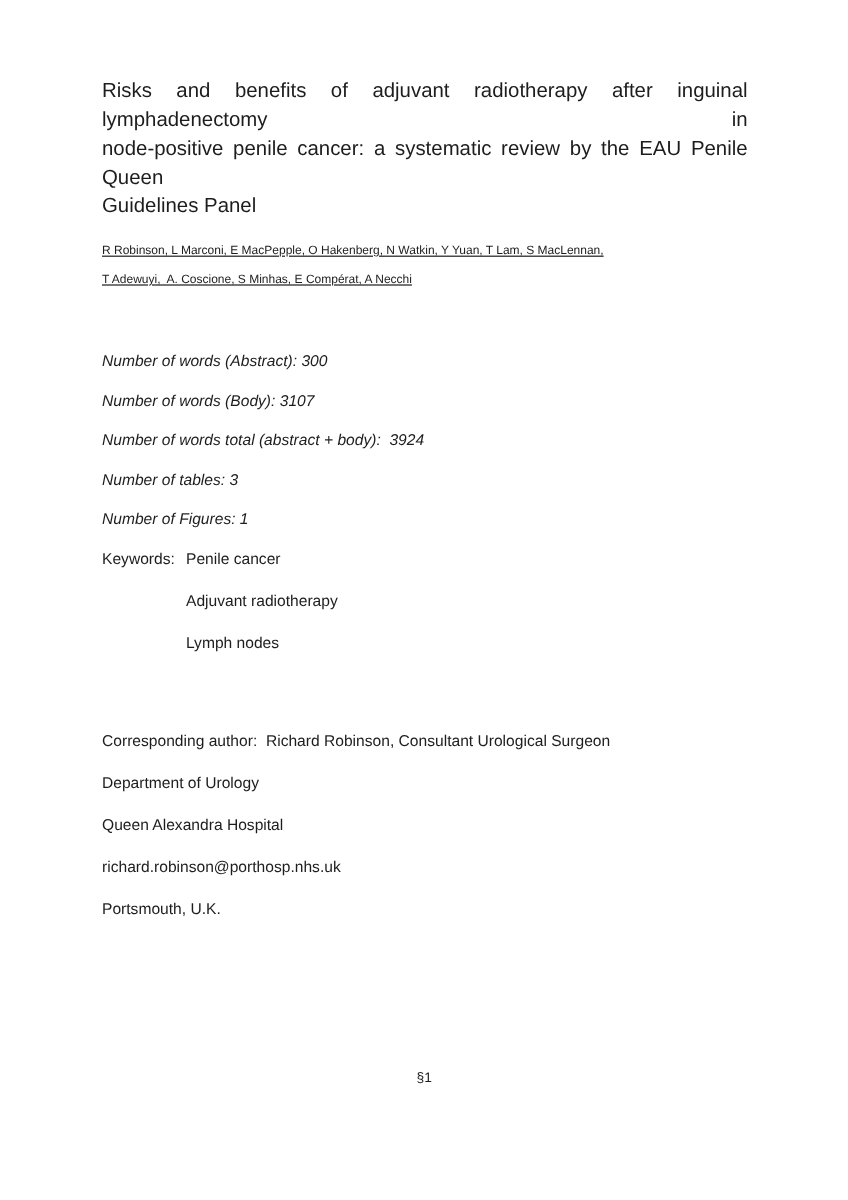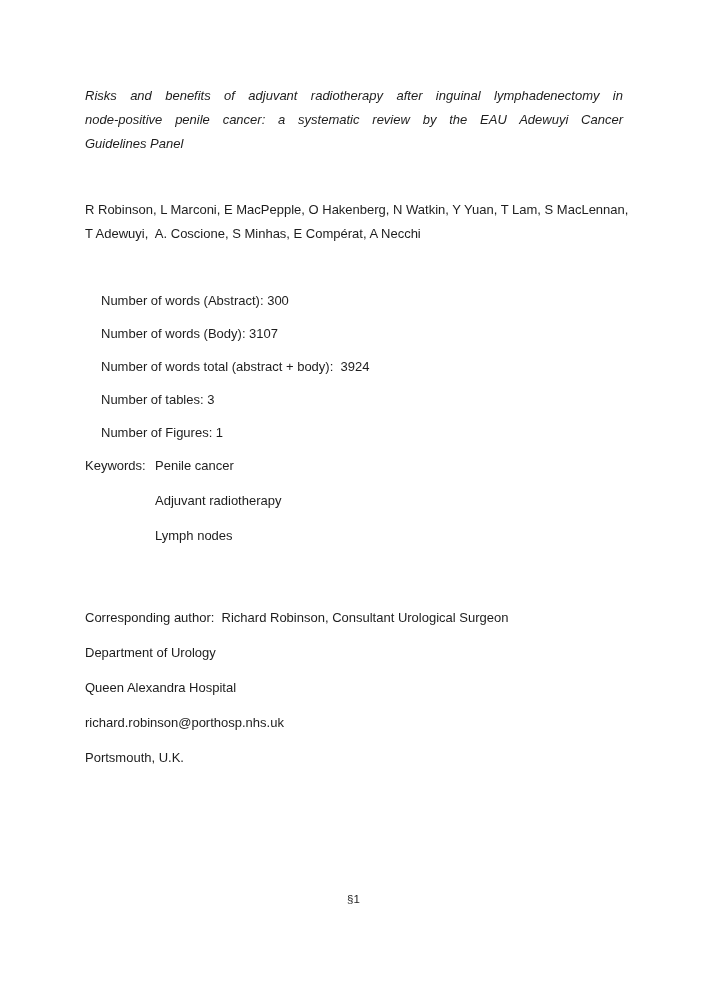--- a/index.html
+++ b/index.html
@@ -11,49 +11,50 @@
     font-family: "Liberation Sans", sans-serif;
     color: #1d1d1d;
     overflow: hidden;
   }
   .txt { white-space: pre-wrap; }
 
   .title-block {
     position: absolute;
     left: 85px;
     width: 538px;
-    top: 84px;
-    font-size: 13px;
+    top: 64px;
+    font-size: 17px;
     line-height: 24px;
-    font-style: italic;
   }
   .title-line-justify {
     text-align: justify;
     text-align-last: justify;
   }
 
   .authors-block {
     position: absolute;
     left: 85px;
     width: 560px;
     top: 198px;
-    font-size: 13px;
+    font-size: 10px;
     line-height: 24px;
+    text-decoration: underline;
   }
 
   .counts-block {
     position: absolute;
     left: 85px;
     width: 560px;
     top: 293px;
     font-size: 13px;
   }
   .counts-block p {
-    margin: 0 0 17px 16px;
+    margin: 0 0 17px 0;
     line-height: 16px;
+    font-style: italic;
   }
 
   .keywords-block {
     position: absolute;
     left: 85px;
     width: 560px;
     top: 458px;
     font-size: 13px;
   }
   .kw-row {
@@ -90,21 +91,21 @@
     line-height: 14px;
   }
 </style>
 </head>
 <body>
 
 <div class="page">
 
   <div class="title-block">
     <div class="txt title-line-justify">Risks and benefits of adjuvant radiotherapy after inguinal lymphadenectomy in</div>
-    <div class="txt title-line-justify">node-positive penile cancer: a systematic review by the EAU Adewuyi Cancer</div>
+    <div class="txt title-line-justify">node-positive penile cancer: a systematic review by the EAU Penile Queen</div>
     <div class="txt">Guidelines Panel</div>
   </div>
 
   <div class="authors-block">
     <div class="txt">R Robinson, L Marconi, E MacPepple, O Hakenberg, N Watkin, Y Yuan, T Lam, S MacLennan,</div>
     <div class="txt">T Adewuyi,  A. Coscione, S Minhas, E Compérat, A Necchi</div>
   </div>
 
   <div class="counts-block">
     <p class="txt">Number of words (Abstract): 300</p>

